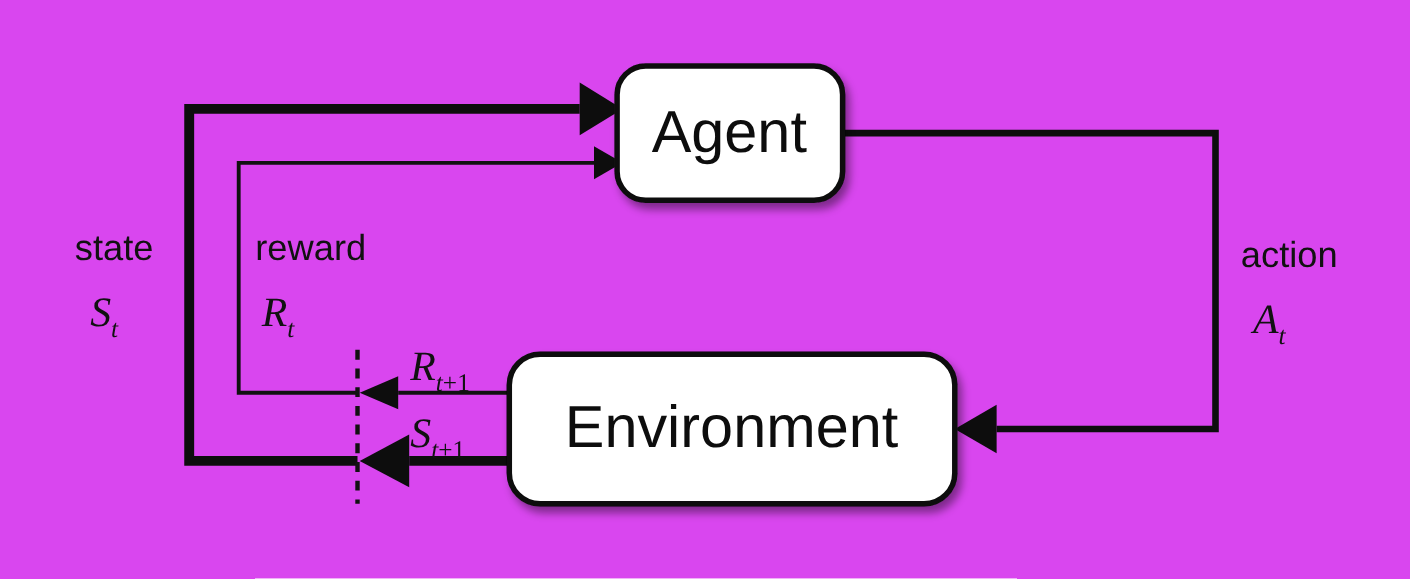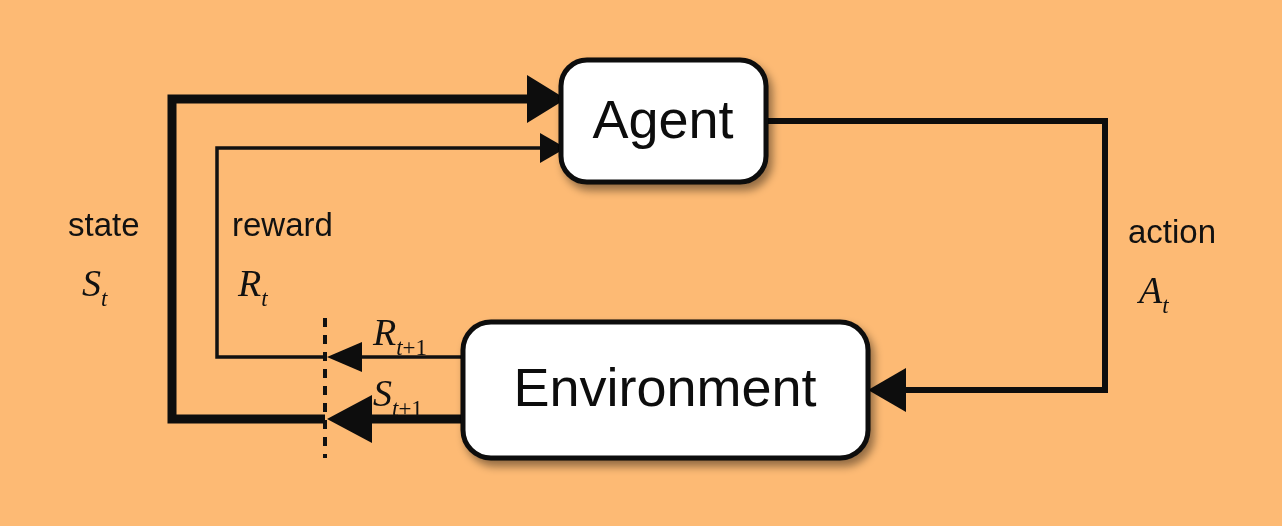--- a/index.html
+++ b/index.html
@@ -11,21 +11,21 @@
   body {
     width: 1282px;
     height: 526px;
     font-family: "Liberation Sans", sans-serif;
     overflow: hidden;
   }
   #diagram-root {
     position: relative;
     width: 1282px;
     height: 526px;
-    background: #fdba74;
+    background: #d946ef;
   }
   svg#rl-diagram {
     display: block;
     width: 1282px;
     height: 526px;
   }
   .box-fill {
     fill: #ffffff;
     stroke: #0d0d0d;
     stroke-width: 5;

